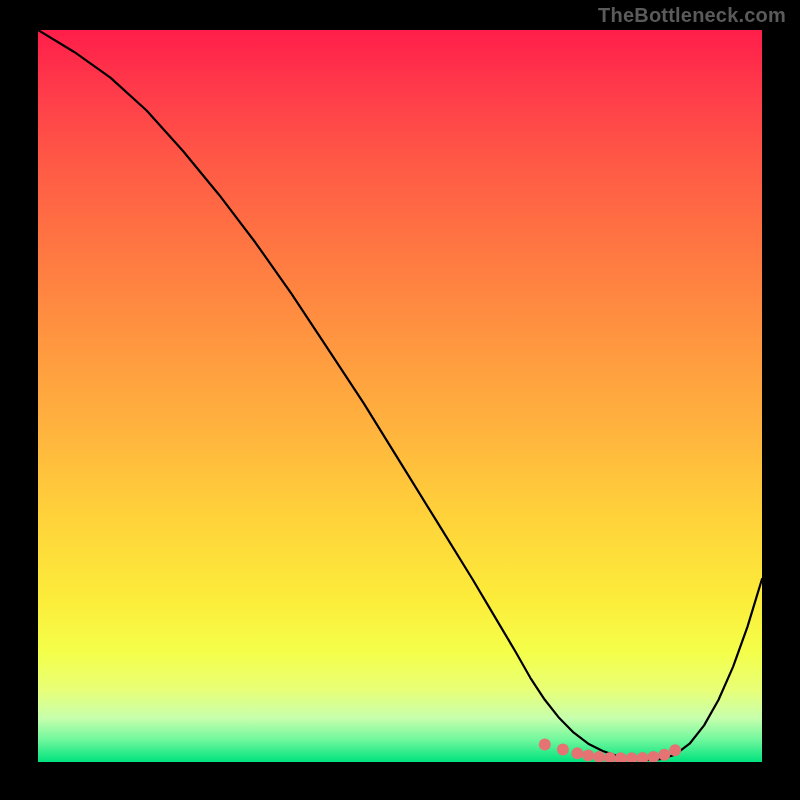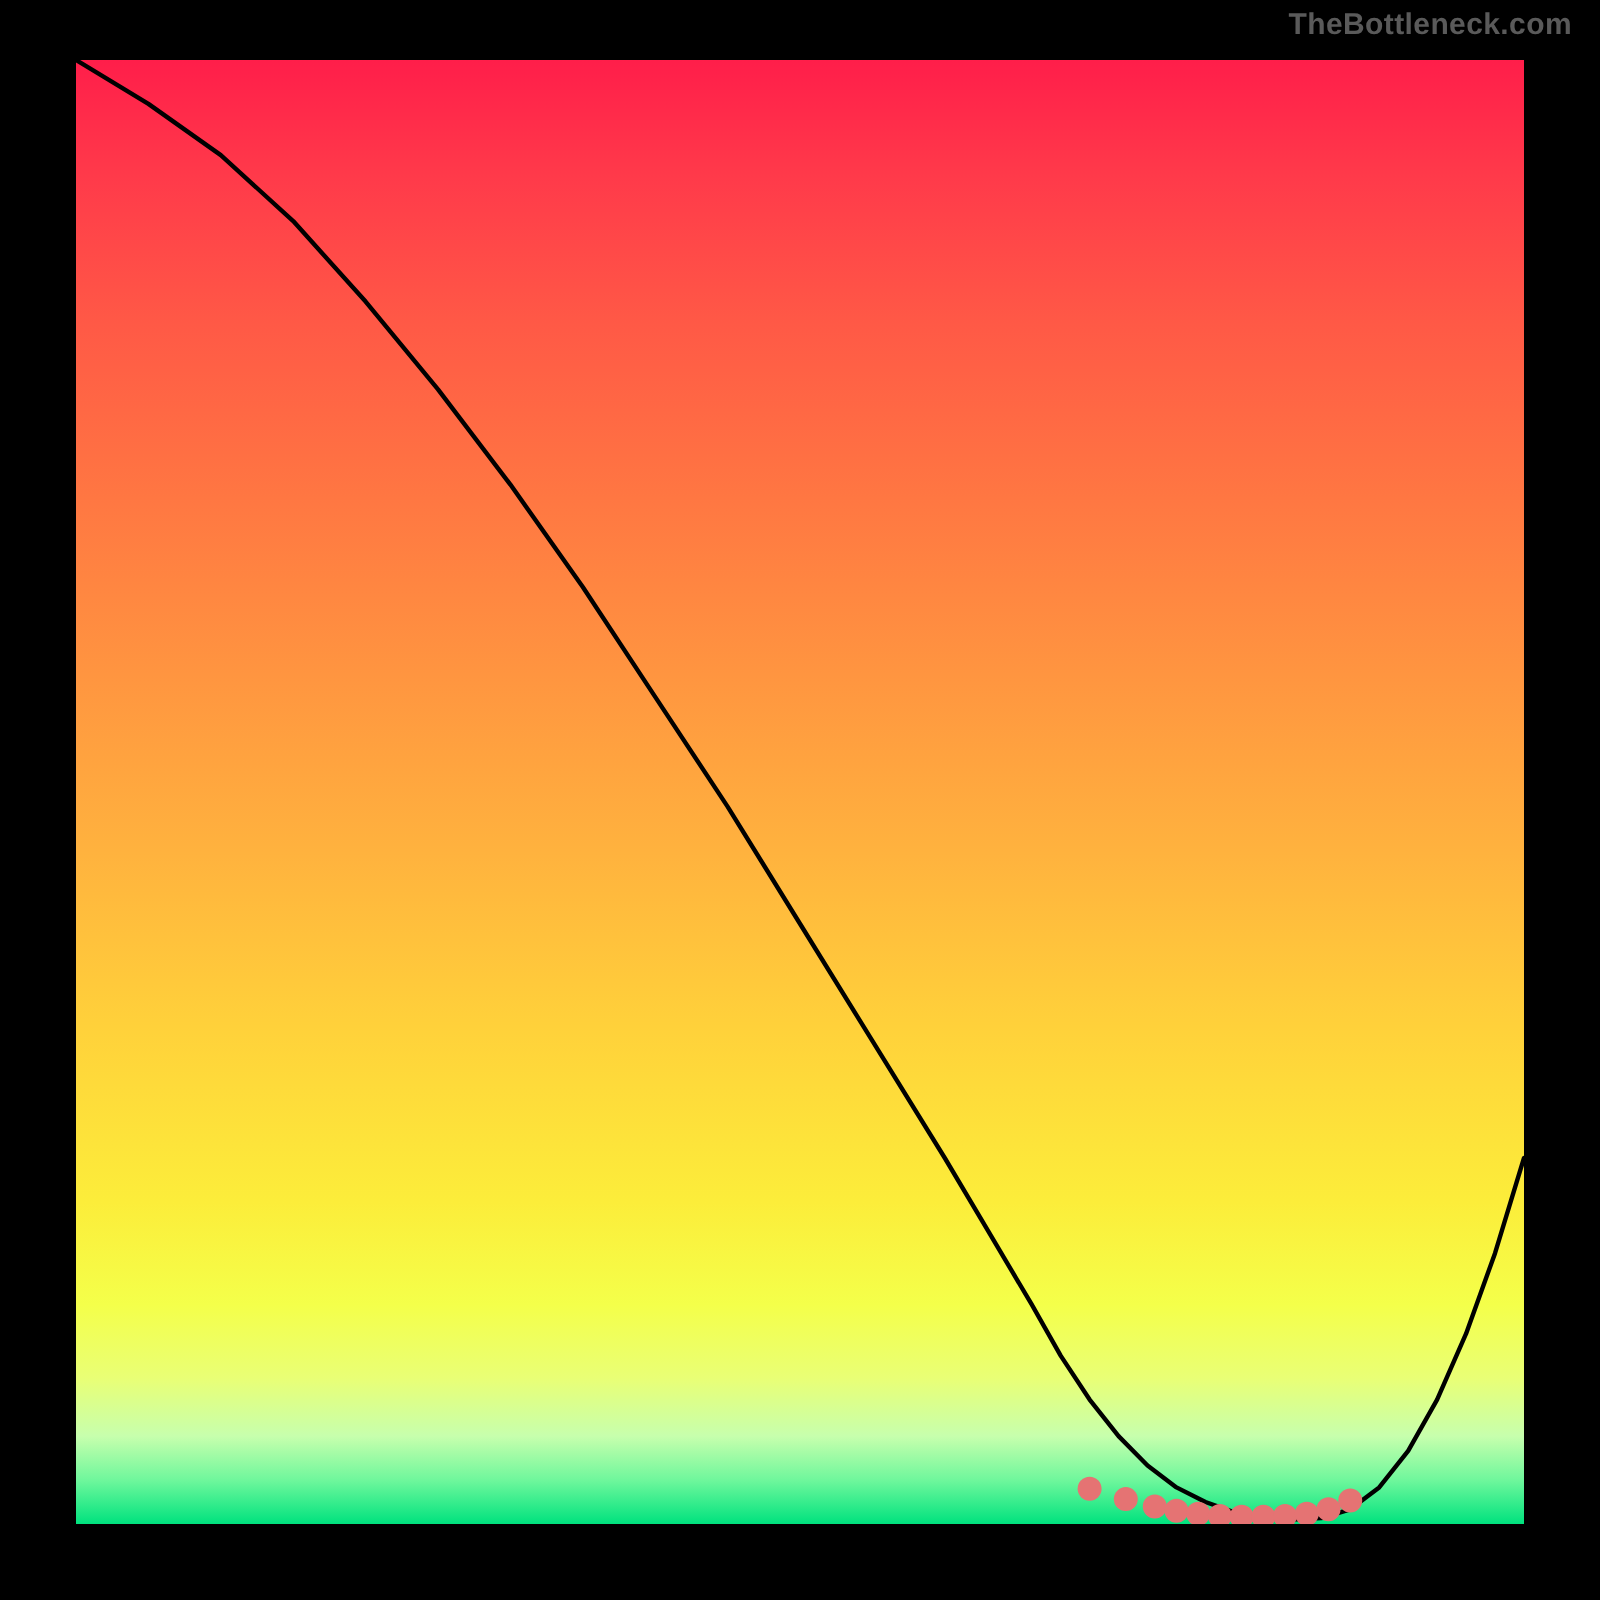--- a/index.html
+++ b/index.html
@@ -6,21 +6,21 @@
   html, body { width: 800px; height: 800px; overflow: hidden; background: #000; }
   .outer {
     width: 800px; height: 800px;
     background: #000;
     position: relative;
   }
   .watermark {
     position: absolute;
     top: 4px; right: 14px;
     font-family: Arial, Helvetica, sans-serif;
-    font-size: 15px;
+    font-size: 20px;
     font-weight: 600;
     color: #5a5a5a;
     letter-spacing: 0.2px;
   }
   .plot-wrap {
     position: absolute;
     left: 38px; top: 30px;
     width: 724px; height: 732px;
   }
   .plot-bg {

